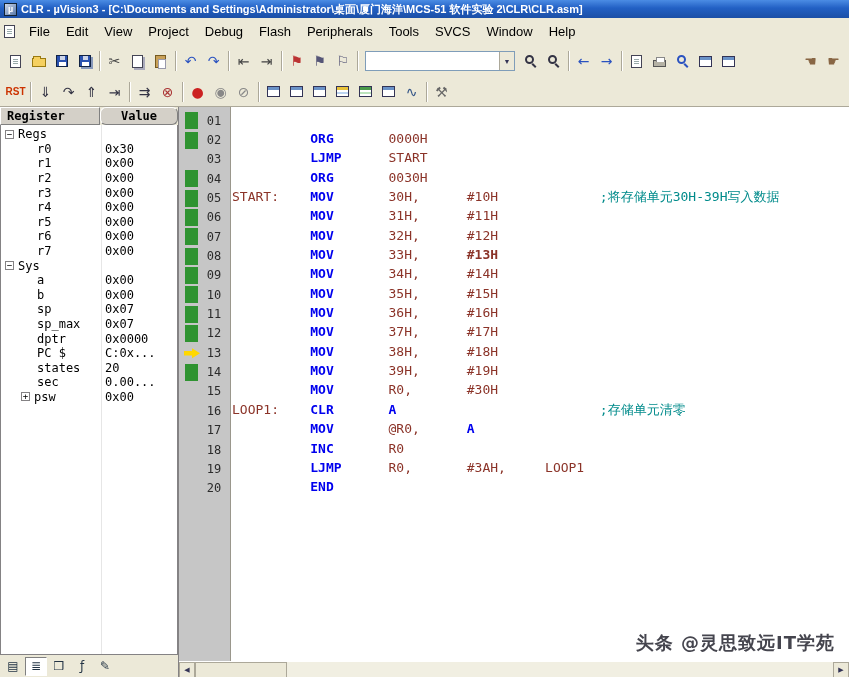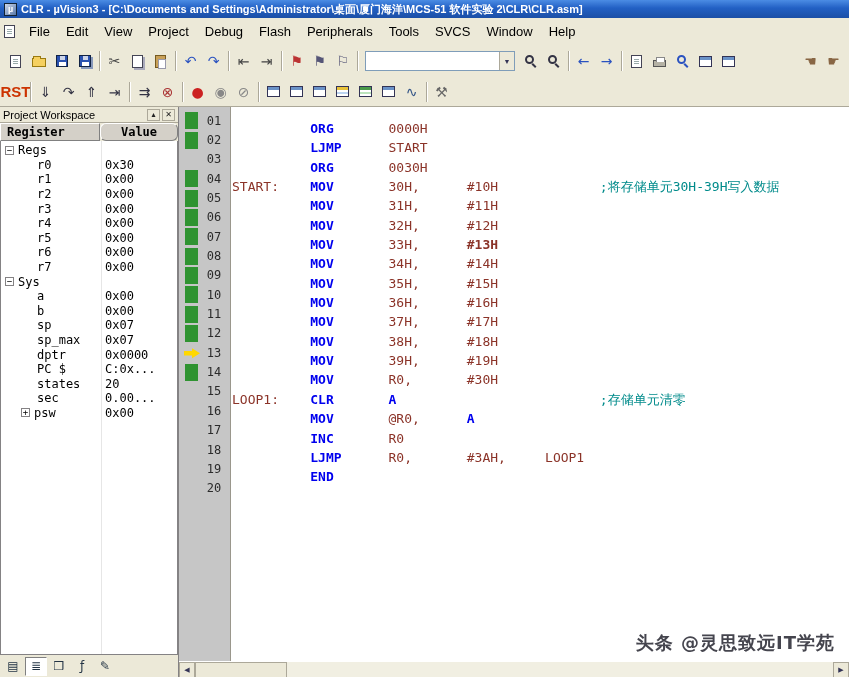--- a/index.html
+++ b/index.html
@@ -19,21 +19,21 @@
   .menu-item { padding: 4px 8px; font-size: 13px; color: #000; cursor: default; }
   .menu-doc { margin-right: 6px; }
 
   
   .toolbar { display: flex; align-items: center; padding: 0 4px; background: #ece9d8; }
   .tb1 { height: 32px; flex: none; }
   .tb2 { height: 30px; flex: none; border-bottom: 1px solid #aca899; }
   .tb-btn { width: 23px; height: 22px; flex: none; display: flex; align-items: center; justify-content: center;
     border: 1px solid transparent; }
   .tb-glyph { font-size: 14px; line-height: 1; color: #333; font-family: "DejaVu Sans", sans-serif; }
-  .tb-red-text { color: #cc3300; font-weight: bold; font-size: 15px; letter-spacing: 0; }
+  .tb-red-text { color: #cc3300; font-weight: bold; font-size: 10px; letter-spacing: 0; }
   .tb-sep { width: 1px; height: 20px; background: #aca899; box-shadow: 1px 0 0 #ffffff; margin: 0 3px; flex: none; }
   .tb-spacer { flex: 1; }
   .tb-combo { width: 150px; height: 20px; background: #fff; border: 1px solid #7f9db9; display: flex; margin: 0 4px; flex: none; }
   .tb-combo-input { flex: 1; min-width: 0; border: 0; outline: 0; font-size: 12px; padding: 0 3px; font-family: "Liberation Sans", sans-serif; }
   .tb-combo-arrow { width: 15px; flex: none; background: #ece9d8; border-left: 1px solid #aca899; font-size: 7px;
     display: flex; align-items: center; justify-content: center; color: #335; }
 
   
   .shape { position: relative; display: inline-block; }
   .shape-page { width: 11px; height: 13px; background: #fff; border: 1px solid #445; }
@@ -95,21 +95,21 @@
   .editor { flex: 1; position: relative; background: #fff; overflow: hidden; min-width: 0; }
   .gutter { position: absolute; left: 0; top: 0; bottom: 16px; width: 52px; background: #c6c6c6;
     border-right: 1px solid #9a978c; padding-top: 4px; overflow: hidden; }
   .gutter-row { height: 19.35px; display: flex; align-items: center; }
   .marker { width: 13px; height: 17px; margin-left: 6px; flex: none; position: relative; }
   .marker.green { background: var(--green); }
   .marker.arrow::before { content: ""; position: absolute; left: -1px; top: 4px; width: 16px; height: 10px;
     background: var(--yellow); clip-path: polygon(0 28%,50% 28%,50% 0,100% 50%,50% 100%,50% 72%,0 72%);
     filter: drop-shadow(0 0 1px #806000); }
   .lnum { flex: 1; text-align: center; font: 12px "DejaVu Sans Mono", monospace; color: #2b2b2b; }
-  .code { position: absolute; left: 53px; top: 0; right: 0; bottom: 16px; padding-top: 12px; overflow: hidden; }
+  .code { position: absolute; left: 53px; top: 0; right: 0; bottom: 16px; padding-top: 22px; overflow: hidden; }
   .code-line { height: 19.35px; position: relative; font-family: "DejaVu Sans Mono", monospace; font-size: 13px; }
   .tok { position: absolute; top: 0; line-height: 19.35px; white-space: pre; }
   .tok-kw { color: var(--kw); font-weight: bold; }
   .tok-op { color: var(--op); }
   .tok-lbl { color: var(--op); }
   .tok-cmt { color: var(--cmt); }
   .tok-reg { color: var(--reg); font-weight: bold; }
 
   .watermark { position: absolute; right: 14px; bottom: 22px; font-size: 18px; font-weight: bold;
     color: #45454e; letter-spacing: 1px; font-family: "DejaVu Sans", sans-serif; }
@@ -295,25 +295,20 @@
       </div>
       <div class="tb-sep"></div>
       <div class="tb-btn">
         <span class="tb-glyph" style="color: rgb(102, 102, 102);">⚒</span>
       </div>
     </div>
 
   <div class="main">
 
     <div class="left-panel">
-      <div class="lp-header">
-        <span class="lp-header-title">Project Workspace</span>
-        <span class="lp-hbtn">▴</span>
-        <span class="lp-hbtn">✕</span>
-      </div>
       <div class="lp-cols">
         <div class="lp-col c1">Register</div>
         <div class="lp-col c2">Value</div>
       </div>
       <div class="lp-tree">
           <div class="tree-row">
             <span class="tree-indent" style="width: 4px;"></span>
             <span class="tree-expander">−</span>
             <span class="tree-label">Regs</span>
             <span class="tree-value"></span>

